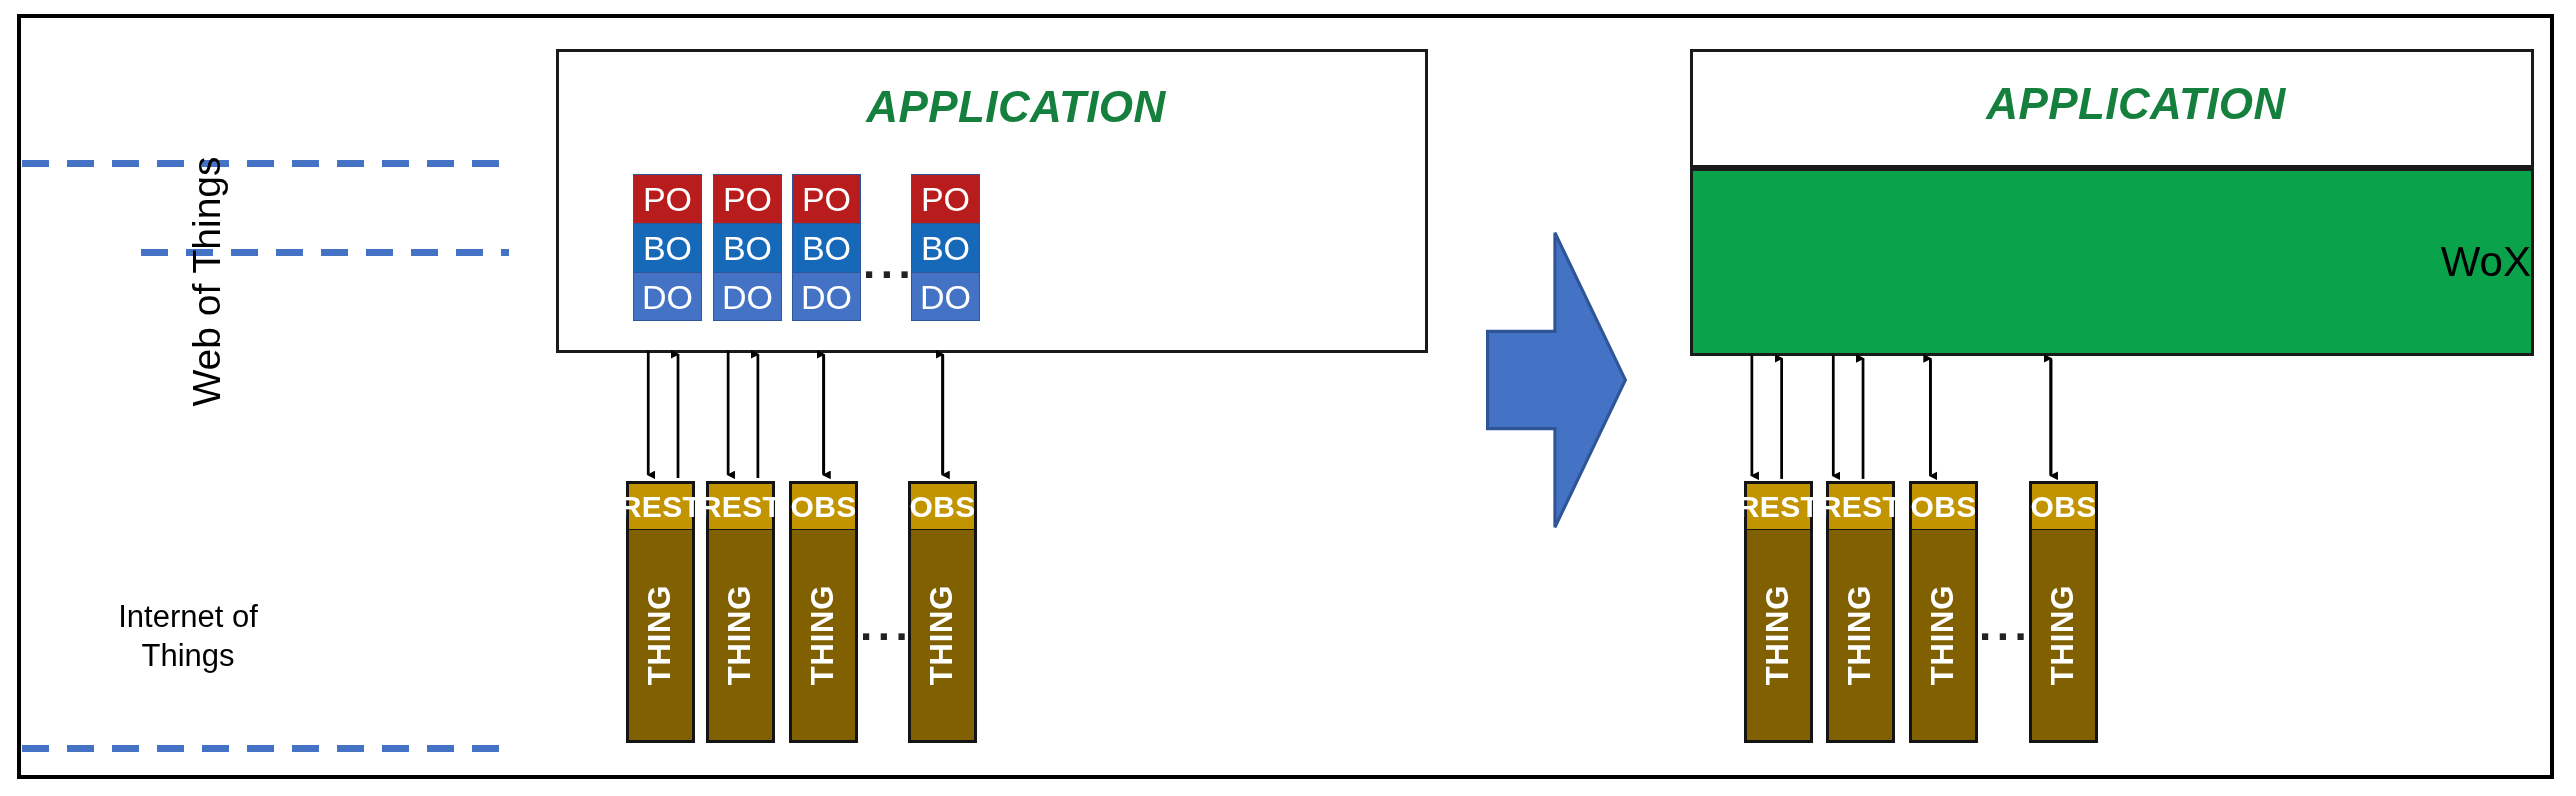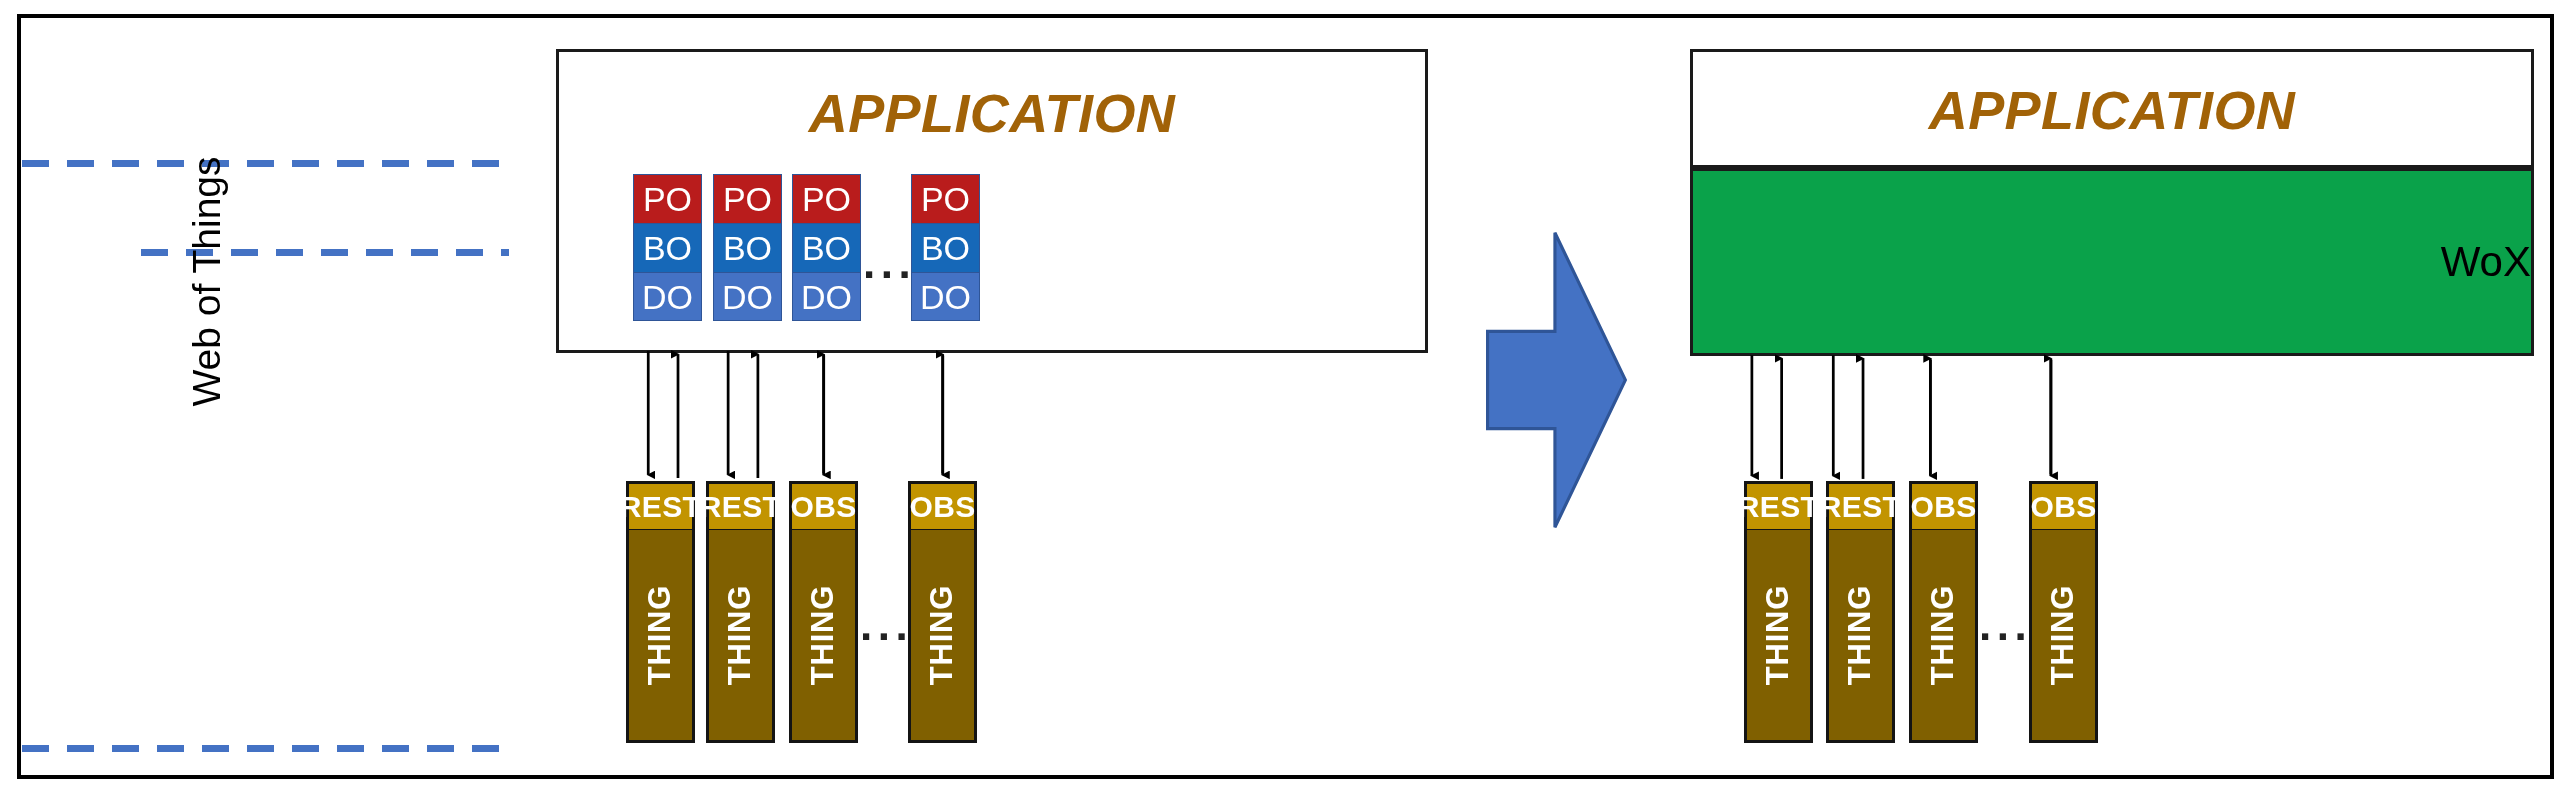--- a/index.html
+++ b/index.html
@@ -30,22 +30,22 @@
   #iot-label{
     left:94px;top:597px;width:188px;
     text-align:center;font-size:31px;line-height:1.26;color:#000;
   }
 
   
   .app-box{
     background:#fff;border:3.1px solid #1a1a1a;box-sizing:border-box;
   }
   .app-title{
-    width:100%;text-align:center;font-size:54px;font-style:italic;
-    font-weight:700;color:#a16207;letter-spacing:0.4px;
+    width:100%;text-align:center;font-size:44px;font-style:italic;
+    font-weight:700;color:#15803d;letter-spacing:0.4px;padding-left:24px;
   }
   #wox-box{
     background:#0aa24a;border:3.1px solid #1a1a1a;box-sizing:border-box;
     display:flex;align-items:center;justify-content:flex-end;
   }
   #wox-label{font-size:42px;color:#000;}
 
   
   .pbd-stack{width:69px;}
   .pbd-cell{
@@ -96,20 +96,24 @@
   <div class="abs" id="outer-frame"></div>
 
   <div class="abs dash-line" style="left:22px;top:160px;width:487px;"></div>
   <div class="abs dash-line" style="left:141px;top:249px;width:368px;"></div>
   <div class="abs dash-line" style="left:22px;top:745px;width:487px;"></div>
 
   <div class="abs" id="wot-label">
     <span id="wot-label-inner">Web of Things</span>
   </div>
 
+  <div class="abs" id="iot-label">
+    <div>Internet of</div>
+    <div>Things</div>
+  </div>
 
   <div class="abs app-box" style="left:556px;top:49px;width:872px;height:304px;">
     <div class="app-title" style="margin-top:30px;">APPLICATION</div>
   </div>
 
   <div class="abs pbd-stack" style="left:633px;top:174px;">
     <div class="pbd-cell cell-po">PO</div>
     <div class="pbd-cell cell-bo">BO</div>
     <div class="pbd-cell cell-do">DO</div>
   </div>

